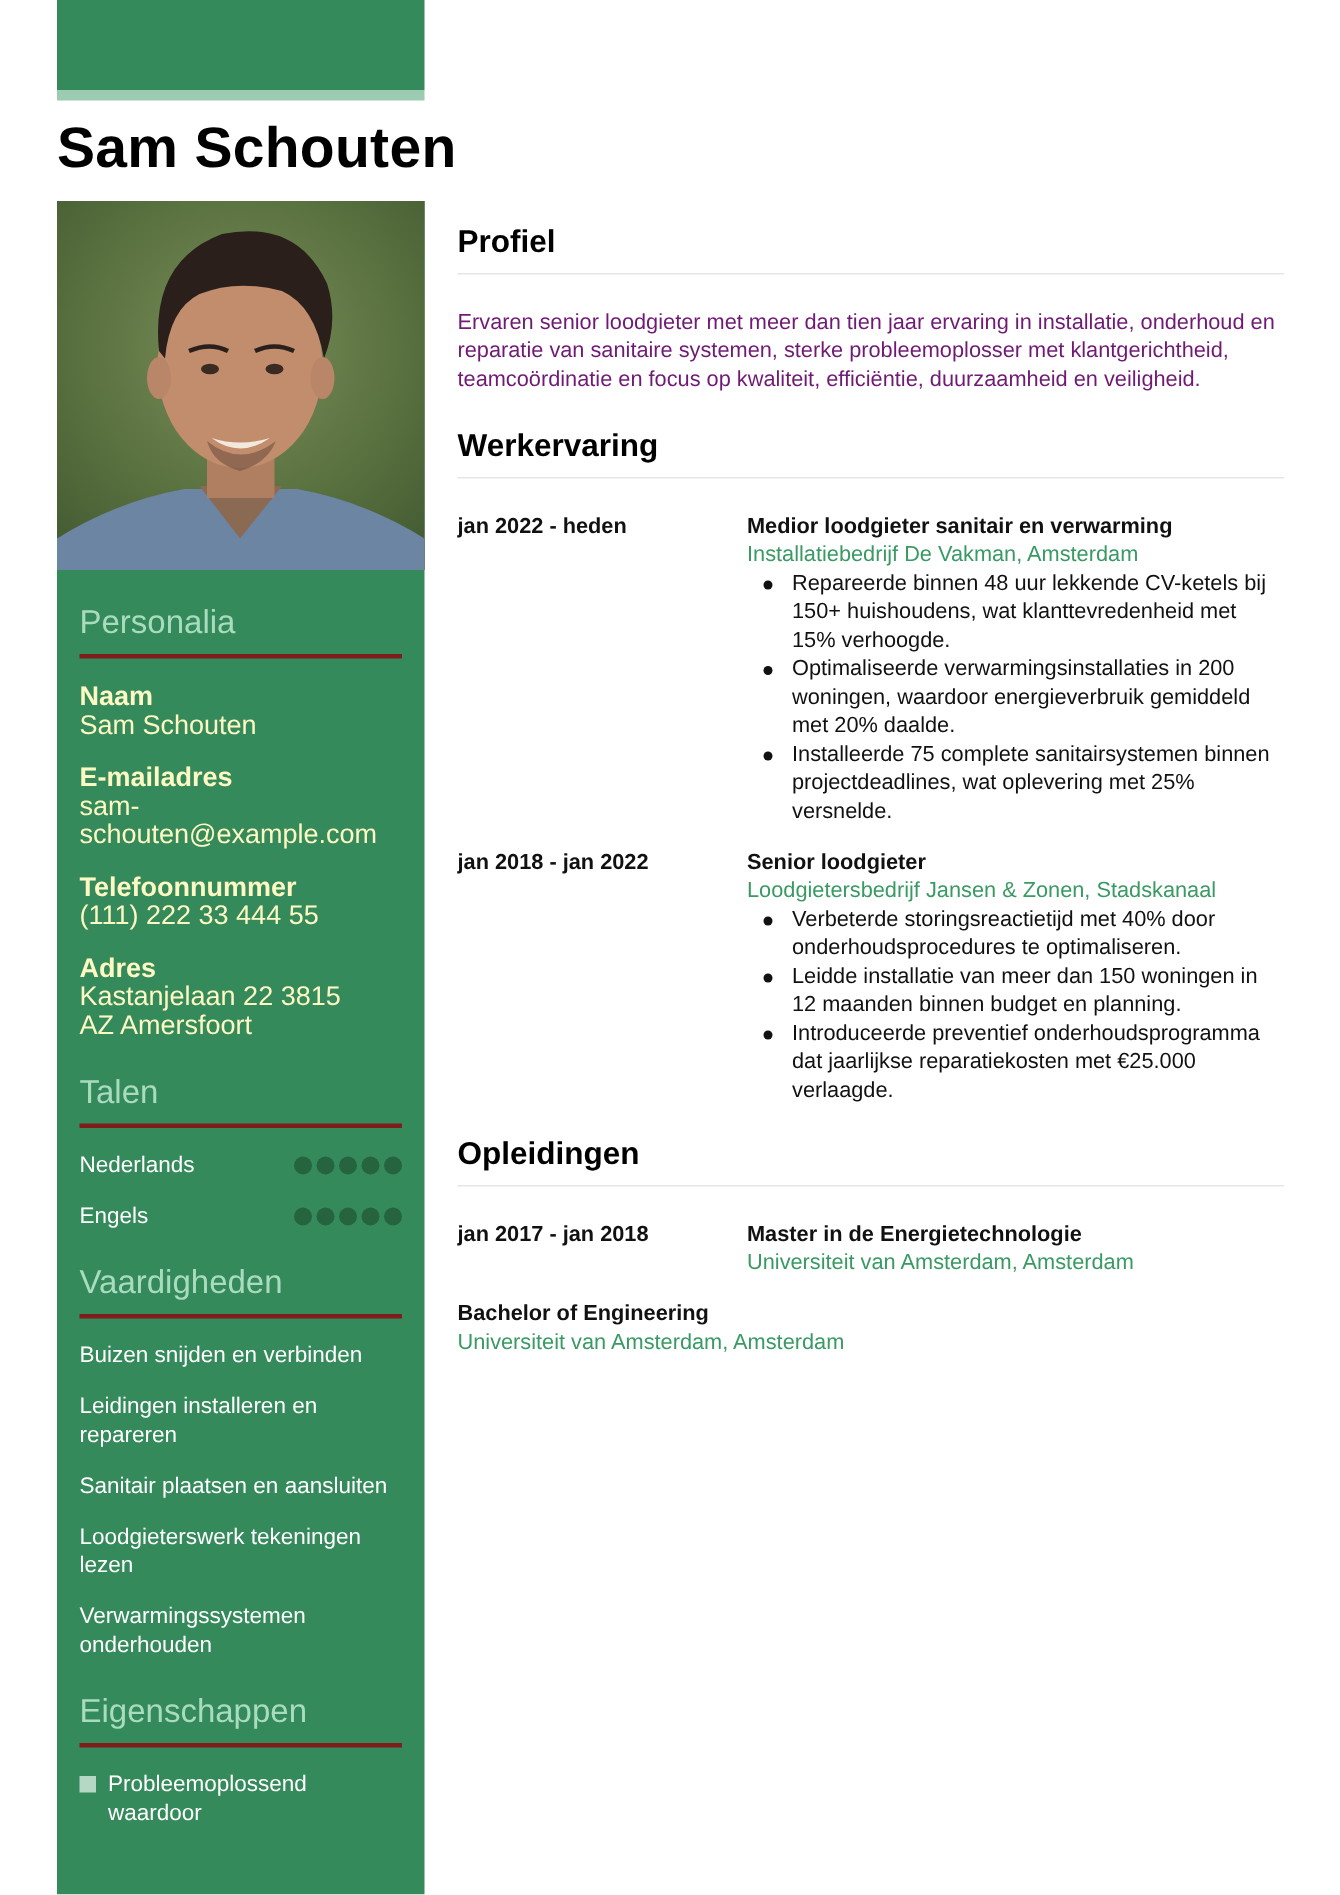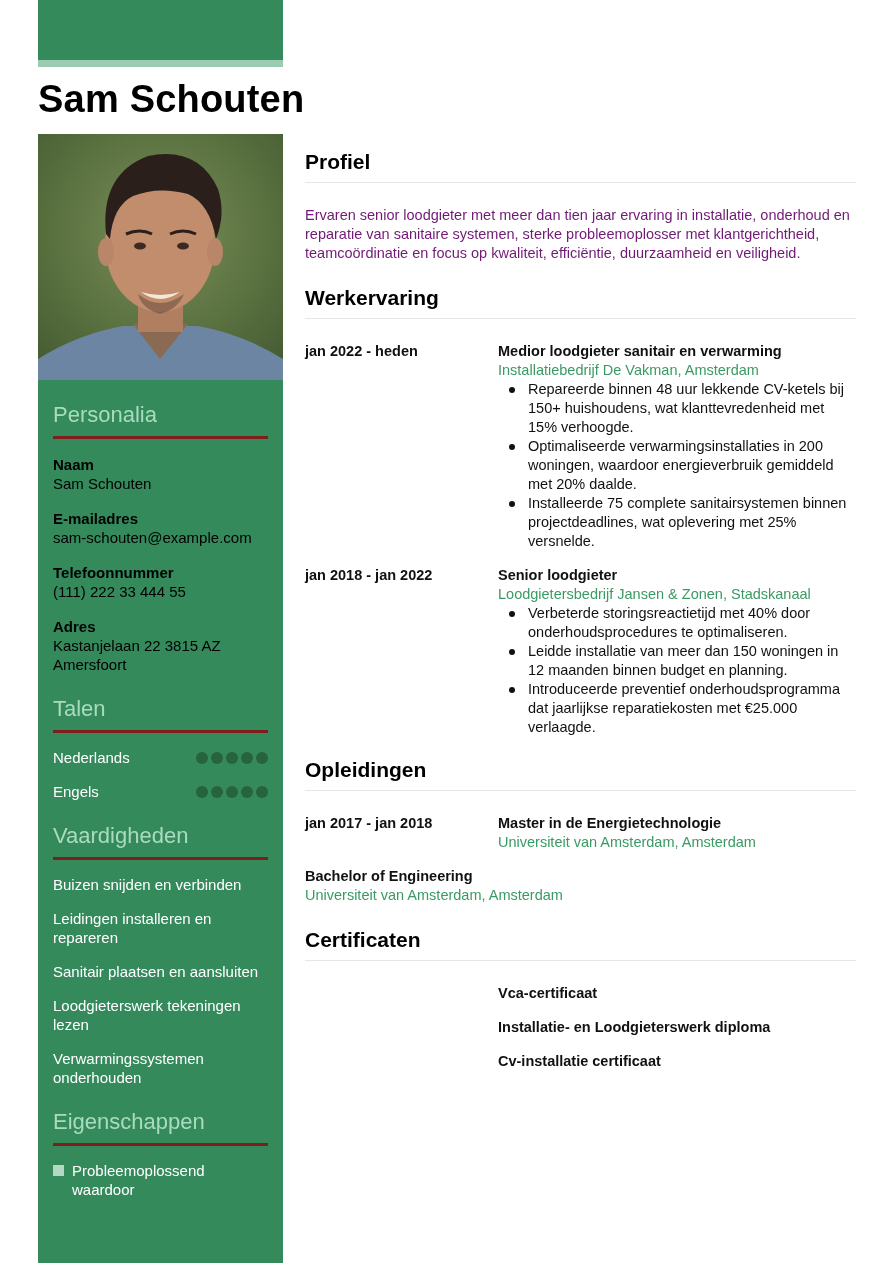--- a/index.html
+++ b/index.html
@@ -12,21 +12,21 @@
   .name { position: absolute; left: 38px; top: 78px; font-size: 38px; font-weight: bold; color: #000; letter-spacing: 0.2px; }
 
   .sidebar { position: absolute; left: 38px; top: 134px; width: 245px; height: 1129px; background: #358a5c; }
   .photo { width: 245px; height: 246px; position: relative; overflow: hidden;
     background: radial-gradient(ellipse at 20% 30%, #6f8a55 0%, #4f6a3a 45%, #3d5430 100%); }
   .photo svg { display: block; }
 
   .side-inner { padding: 0 15px; }
   .side-h { font-size: 22px; color: #a9dcbe; font-weight: normal; margin-top: 22px; padding-bottom: 8px; border-bottom: 3px solid #7f1d1d; }
   .side-h.first { margin-top: 22px; }
-  .field { margin-top: 16px; color: #000000; font-size: 15px; line-height: 19px; }
+  .field { margin-top: 16px; color: #fef9c3; font-size: 18px; line-height: 19px; }
   .field .lbl { font-weight: bold; }
   .lang-row { display: flex; justify-content: space-between; align-items: center; color: #fff; font-size: 15px; margin-top: 15px; height: 19px; }
   .lang-row + .lang-row { }
   .dots { display: flex; gap: 3px; }
   .dot { width: 12px; height: 12px; border-radius: 50%; background: #26633f; }
   .skill { color: #fff; font-size: 15px; line-height: 19px; margin-top: 15px; }
   .trait { display: flex; color: #fff; font-size: 15px; line-height: 19px; margin-top: 15px; }
   .trait .sq { width: 11px; height: 11px; background: #b4d8c4; margin-top: 4px; margin-right: 8px; flex: none; }
 
   .main { position: absolute; left: 305px; top: 150px; width: 551px; }
@@ -180,19 +180,13 @@
       </div>
     </div>
     <div class="entry tight">
       <div class="body">
         <div class="title">Bachelor of Engineering</div>
         <div class="org">Universiteit van Amsterdam, Amsterdam</div>
       </div>
     </div>
   </section>
 
-  <section style="margin-top:23px">
-    <h2 class="sec-h">Certificaten</h2>
-    <div class="cert first">Vca-certificaat</div>
-    <div class="cert">Installatie- en Loodgieterswerk diploma</div>
-    <div class="cert">Cv-installatie certificaat</div>
-  </section>
 </main>
 
 </body></html>

